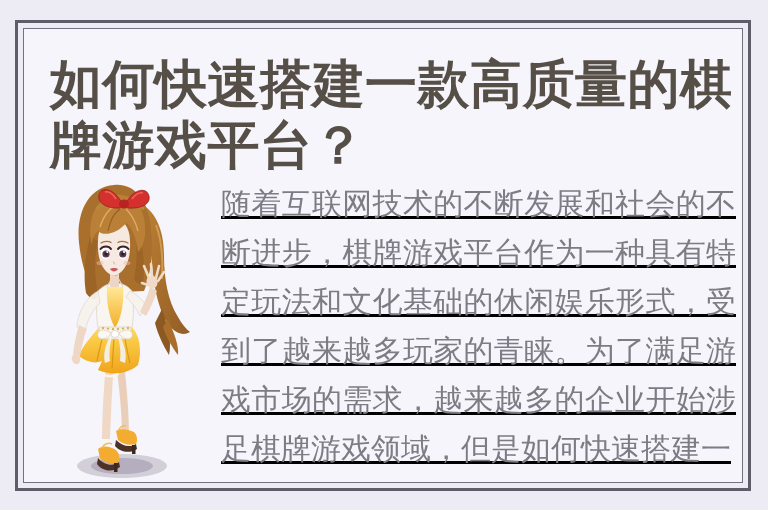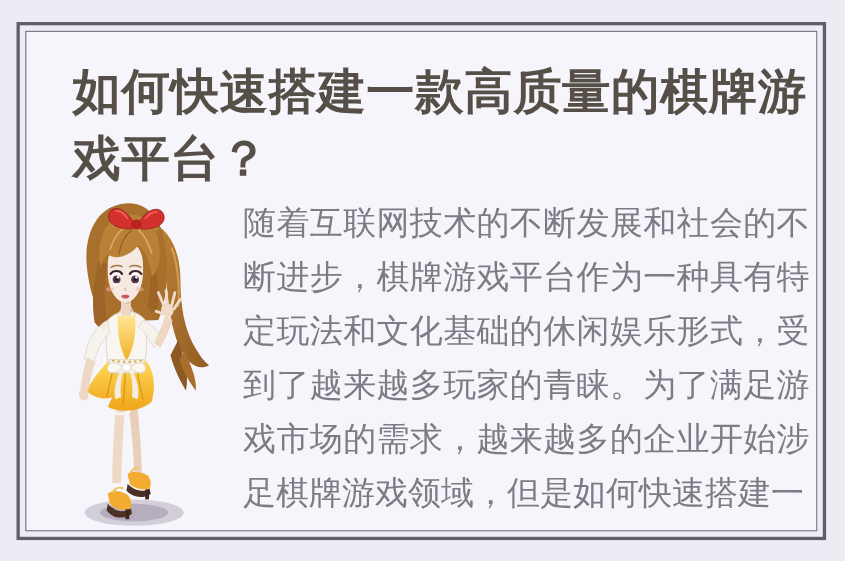--- a/index.html
+++ b/index.html
@@ -13,26 +13,26 @@
   .card-outer{
     position:absolute;left:15px;top:20px;width:736px;height:471px;
     border:3px solid var(--outer-border);background:var(--page-bg);
   }
   .card-inner{
     position:absolute;left:5px;top:5px;right:5px;bottom:5px;
     border:1.5px solid var(--inner-border);
     background:var(--card-bg);overflow:hidden;
   }
   h1.article-title{
-    margin:24px 8px 0 42px;
+    margin:24px 8px 0 26px;
     font-family:"DejaVu Serif","Liberation Serif",serif;
-    font-weight:700;font-size:44px;line-height:61px;
+    font-weight:700;font-size:52px;line-height:61px;
     letter-spacing:0.5px;color:var(--title-color);
   }
-  .article-body{margin:4px 6px 0 28px;}
+  .article-body{margin:4px 6px 0 28px;text-decoration:underline;}
   figure.mascot{
     float:left;width:145px;height:300px;margin:0 24px 0 0;
   }
   p.article-text{
     font-size:30px;line-height:49px;color:var(--body-color);
     text-align:justify;letter-spacing:0px;
   }
 </style>
 </head>
 <body>

